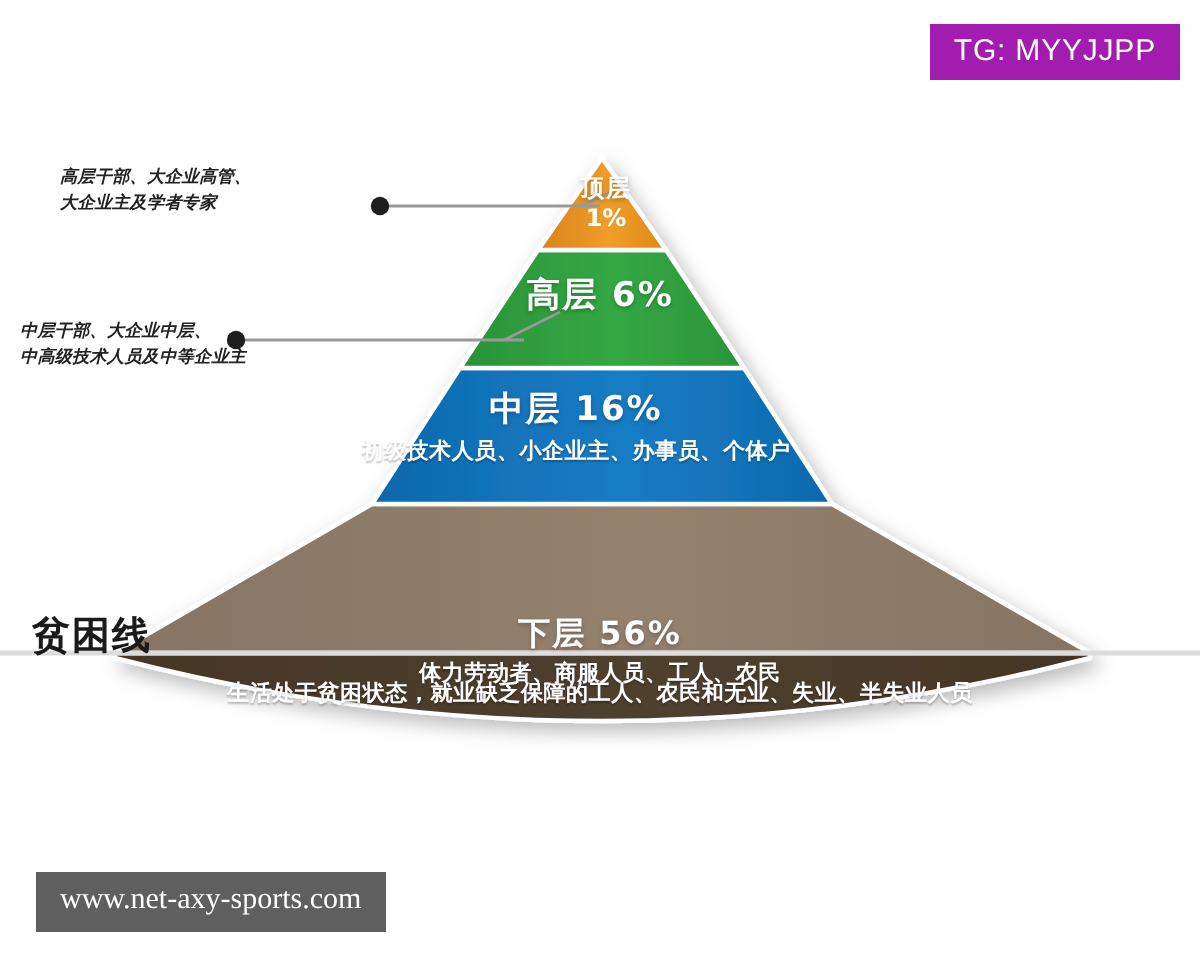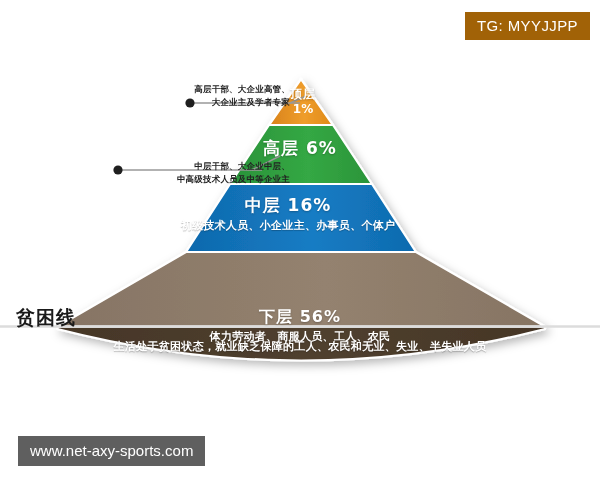--- a/index.html
+++ b/index.html
@@ -22,42 +22,42 @@
     width: 600px;
     height: 480px;
     background: #ffffff;
   }
 
   
   .tg-badge {
     position: absolute;
     right: 10px;
     top: 12px;
-    background: #a16207;
+    background: #a21caf;
     color: #ffffff;
     font-size: 15px;
     letter-spacing: 0.4px;
     padding: 6px 12px 7px 12px;
     line-height: 1;
     white-space: nowrap;
     font-family: "Liberation Sans", sans-serif;
   }
 
   
   .watermark {
     position: absolute;
     left: 18px;
     bottom: 14px;
     background: #5f5f5f;
     color: #ffffff;
     font-size: 15px;
     padding: 7px 12px 8px 12px;
     line-height: 1;
     white-space: nowrap;
-    font-family: Liberation Sans, sans-serif;
+    font-family: Liberation Serif, serif;
   }
 
   
   #pyramid-svg {
     position: absolute;
     left: 0;
     top: 0;
     width: 600px;
     height: 480px;
   }
@@ -107,28 +107,28 @@
   #txt-low .layer-title { font-size: 16px; margin-top: 48px; }
 
   #txt-bottom {
     left: 110px; top: 336px; width: 380px;
   }
   #txt-bottom .layer-title { font-size: 16px; }
 
   
   .annot {
     position: absolute;
-    text-align: right;
     font-size: 8.5px;
     font-weight: bold;
     color: #222222;
     line-height: 1.55;
     letter-spacing: 0.2px;
     white-space: nowrap;
     font-family: "DejaVu Sans", "Liberation Sans", sans-serif;
+    font-style: italic;
   }
   #annot-1 { left: 30px; top: 83px; width: 260px; }
   #annot-2 { left: 10px; top: 136px; width: 280px; margin-top: 24px; }
 
   
   .poverty-label {
     position: absolute;
     left: 16px;
     top: 305px;
     font-size: 19px;

